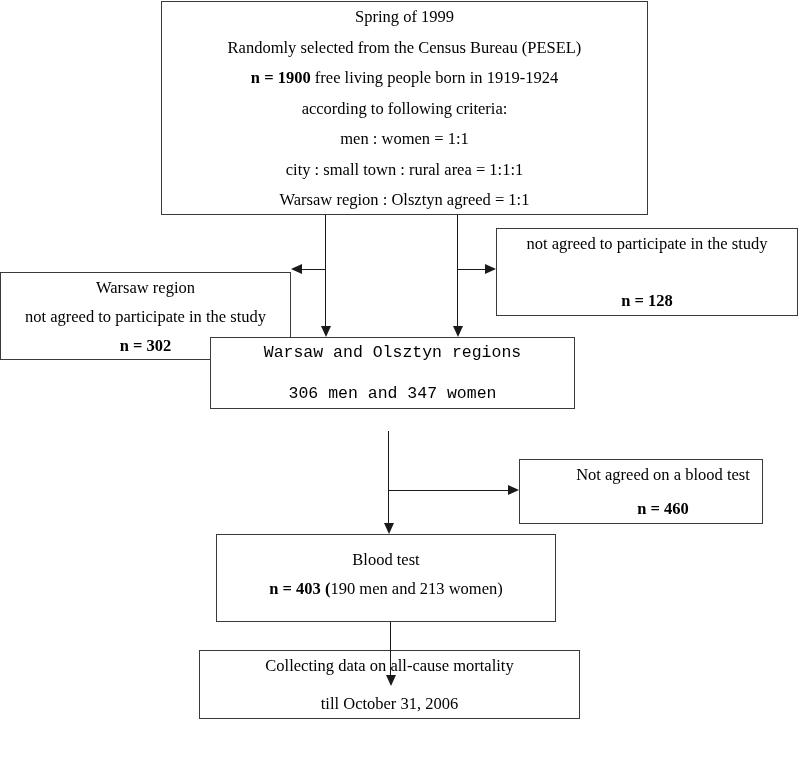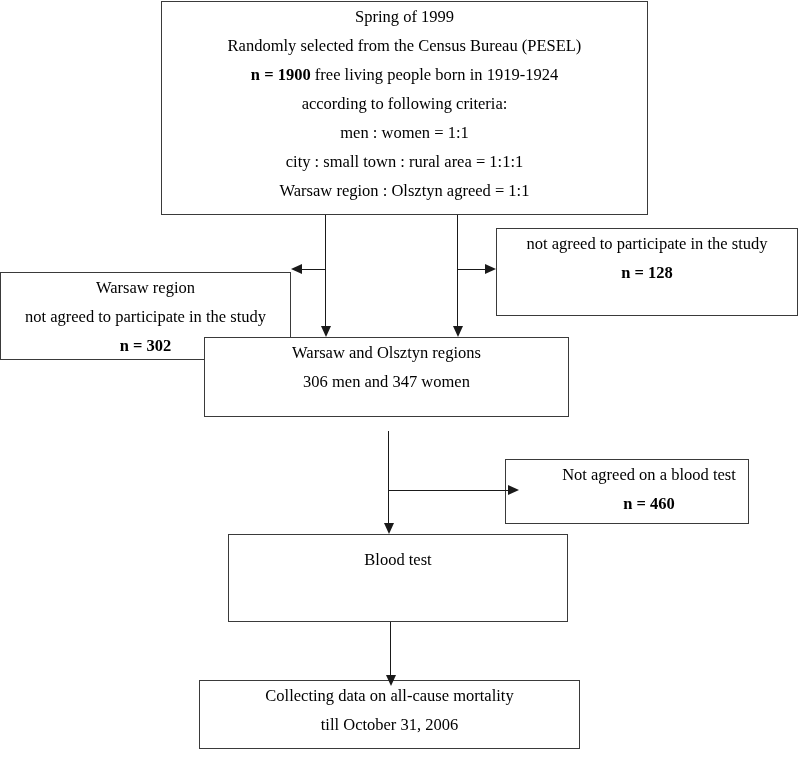--- a/index.html
+++ b/index.html
@@ -19,21 +19,21 @@
     overflow: hidden;
   }
   .box {
     position: absolute;
     box-sizing: border-box;
     border: 1.4px solid #3a3a3a;
     background: #ffffff;
     display: flex;
     flex-direction: column;
     align-items: center;
-    justify-content: flex-start;
+    justify-content: space-between;
   }
   .box .line {
     display: block;
     width: 100%;
     text-align: center;
     font-size: 16.5px;
     line-height: 29px;
     white-space: nowrap;
   }
   .b {
@@ -94,35 +94,36 @@
     <span class="line">Warsaw region</span>
     <span class="line">not agreed to participate in the study</span>
     <span class="line b">n = 302</span>
   </div>
 
   <div class="box" style="left:496px; top:228px; width:302px; height:88px;">
     <span class="line">not agreed to participate in the study</span>
     <span class="line b">n = 128</span>
   </div>
 
-  <div class="box" style="left:204px; top:337px; width:365px; height:80px;">
+  <div class="box" style="left:210px; top:337px; width:365px; height:72px;font-family:Liberation Mono, monospace;">
     <span class="line">Warsaw and Olsztyn regions</span>
     <span class="line">306 men and 347 women</span>
   </div>
 
-  <div class="box" style="left:505px; top:459px; width:244px; height:65px;padding-left:44px;">
+  <div class="box" style="left:519px; top:459px; width:244px; height:65px;padding-left:44px;">
     <span class="line">Not agreed on a blood test</span>
     <span class="line b">n = 460</span>
   </div>
 
-  <div class="box" style="left:228px; top:534px; width:340px; height:88px; justify-content:flex-start; padding-top:10px;">
+  <div class="box" style="left:216px; top:534px; width:340px; height:88px; justify-content:flex-start; padding-top:10px;">
     <span class="line">Blood test</span>
+    <span class="line"><b class="b">n = 403 (</b><span>190 men and 213 women)</span></span>
   </div>
 
-  <div class="box" style="left:199px; top:680px; width:381px; height:69px;">
+  <div class="box" style="left:199px; top:650px; width:381px; height:69px;">
     <span class="line">Collecting data on all-cause mortality</span>
     <span class="line">till  October 31, 2006</span>
   </div>
 
   <div class="vline" style="left:325px; top:215px; height:111px;"></div>
   <div class="arrow-down" style="left:320.5px; top:326px;"></div>
 
   <div class="hline" style="left:302px; top:269px; width:24px;"></div>
   <div class="arrow-left" style="left:291px; top:264px;"></div>
 

